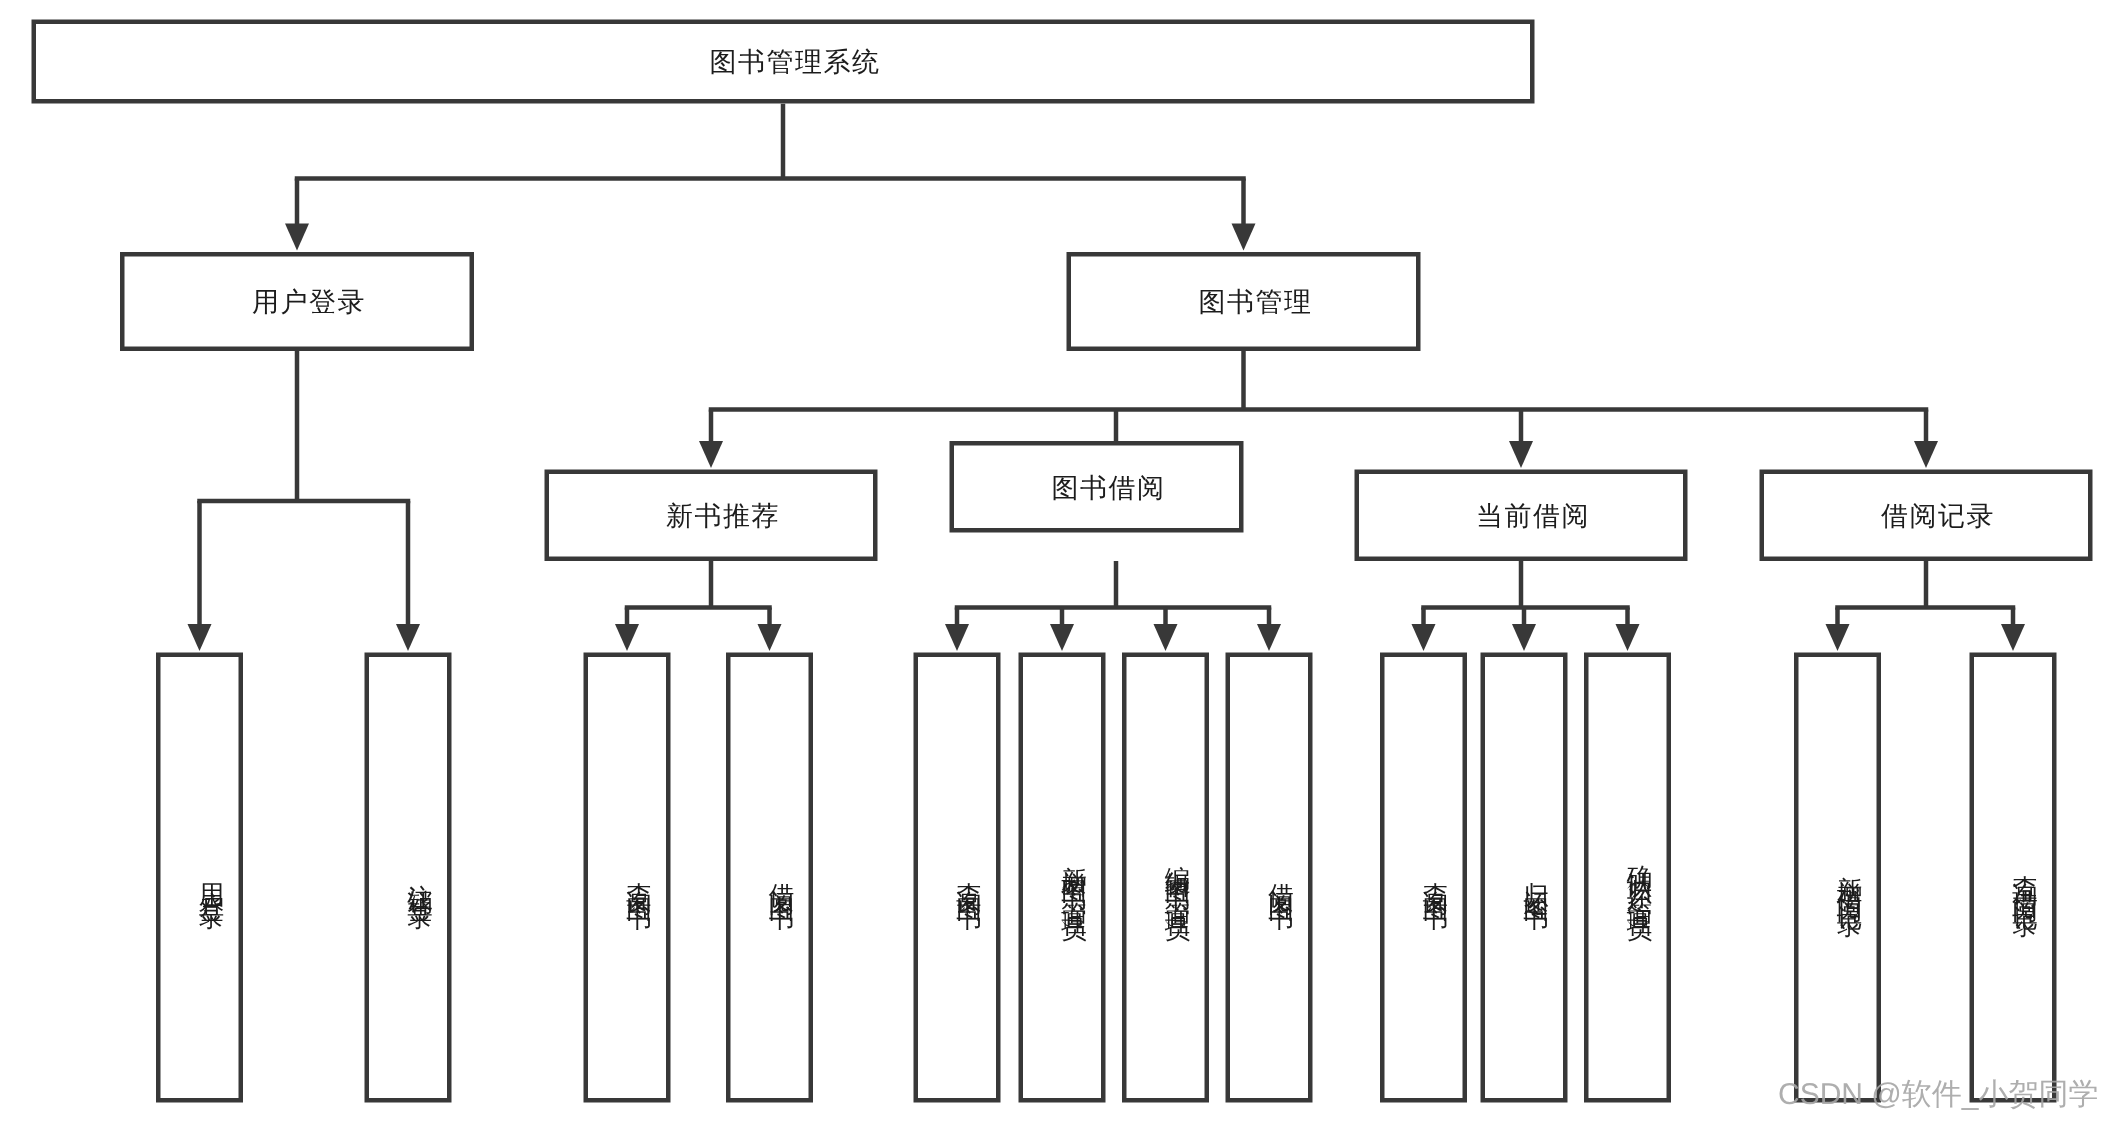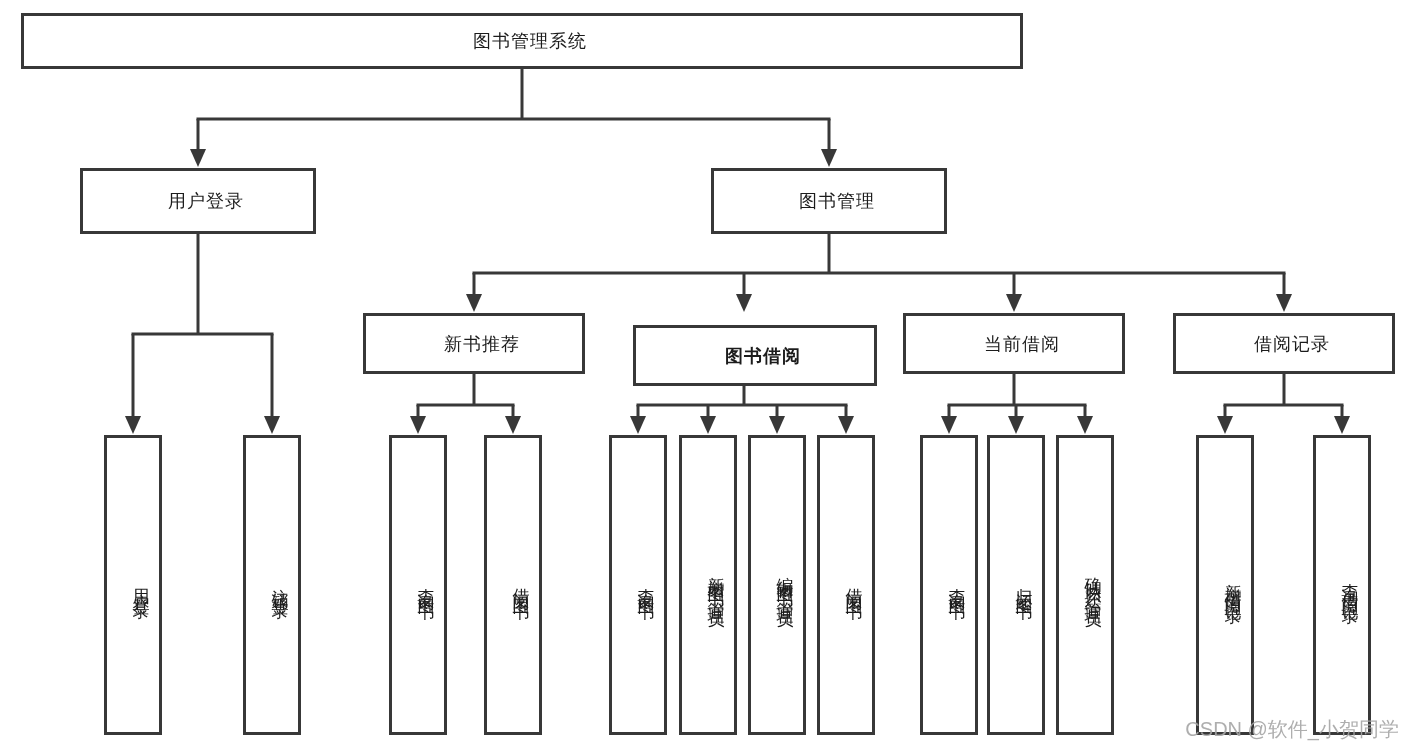--- a/index.html
+++ b/index.html
@@ -130,21 +130,21 @@
   <div class="box" style="left:80px; top:168px; width:236px; height:66px;">
     <span class="hlabel">用户登录</span>
   </div>
   <div class="box" style="left:363px; top:313px; width:222px; height:61px;">
     <span class="hlabel">新书推荐</span>
   </div>
 
   <div class="box" style="left:711px; top:168px; width:236px; height:66px;">
     <span class="hlabel">图书管理</span>
   </div>
-  <div class="box" style="left:633px; top:325px; width:244px; height:61px;font-weight:bold;">
+  <div class="box" style="left:633px; top:294px; width:196px; height:61px;">
     <span class="hlabel">图书借阅</span>
   </div>
   <div class="box" style="left:903px; top:313px; width:222px; height:61px;">
     <span class="hlabel">当前借阅</span>
   </div>
   <div class="box" style="left:1173px; top:313px; width:222px; height:61px;">
     <span class="hlabel">借阅记录</span>
   </div>
 
   <div class="box leaf" style="left:104px;">

